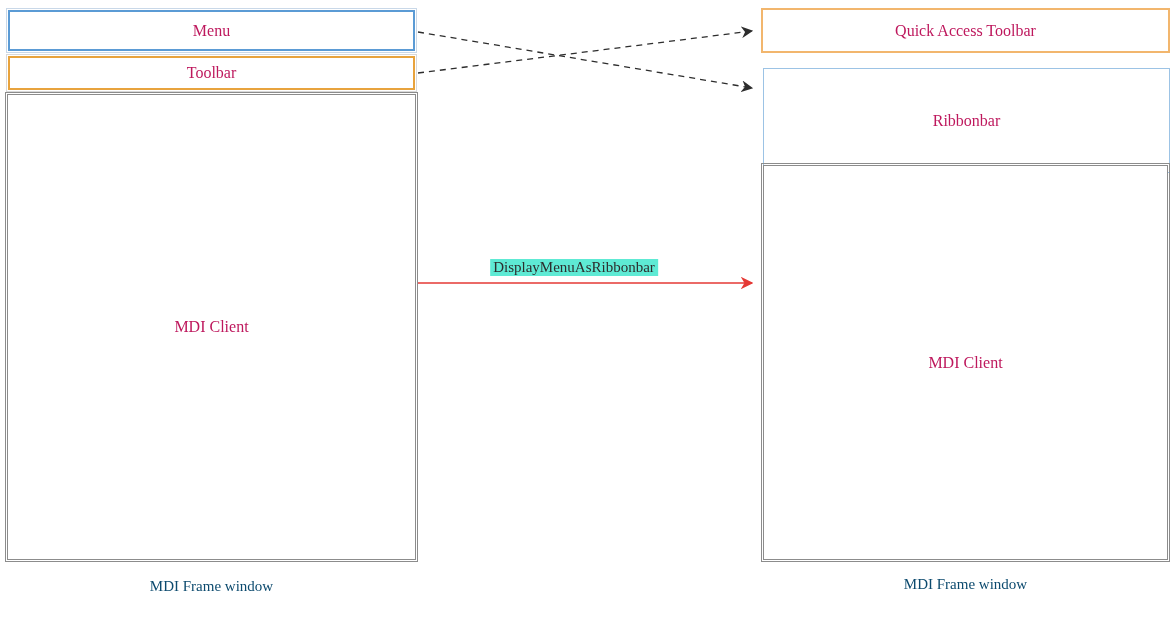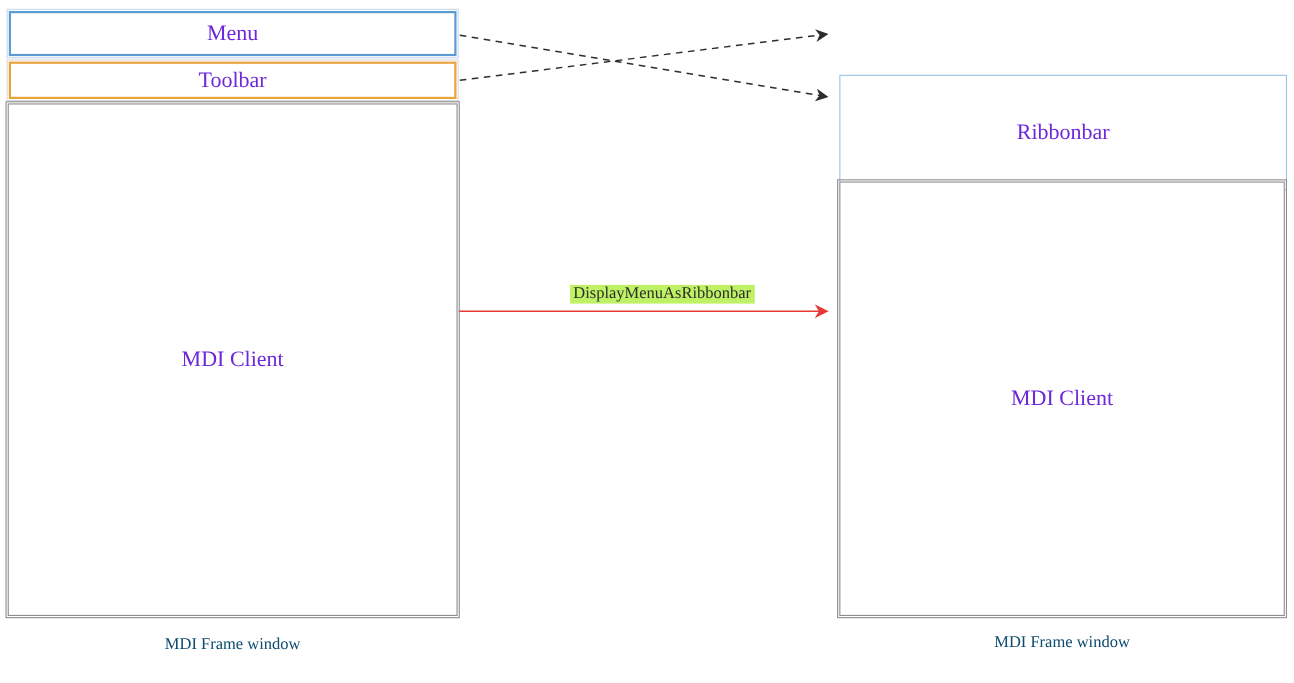--- a/index.html
+++ b/index.html
@@ -22,22 +22,22 @@
     height: 621px;
     pointer-events: none;
   }
   .box {
     position: absolute;
     box-sizing: border-box;
     background: #ffffff;
     display: flex;
     align-items: center;
     justify-content: center;
-    font-size: 20px;
-    color: #6d28d9;
+    font-size: 16px;
+    color: #be185d;
     text-align: center;
   }
   .menu-box {
     left: 8px; top: 10px; width: 407px; height: 41px;
     border: 2px solid #5b9bd5;
     outline: 1px solid #c9d8e8;
     outline-offset: 1px;
   }
   .toolbar-box {
     left: 8px; top: 56px; width: 407px; height: 34px;
@@ -68,26 +68,26 @@
   .caption {
     position: absolute;
     font-size: 15px;
     color: #0c4a6e;
     text-align: center;
   }
   .caption-left  { left: 7px;   top: 578px; width: 409px; }
   .caption-right { left: 763px; top: 576px; width: 405px; }
   .edge-label {
     position: absolute;
-    left: 602px;
+    left: 574px;
     top: 276px;
     transform: translate(-50%, -100%);
     font-size: 15px;
     color: #2d2d2d;
-    background: #bef264;
+    background: #5eead4;
     padding: 0 3px;
     white-space: nowrap;
   }
 </style>
 </head>
 <body>
 
 <div class="canvas">
 
   <svg class="arrow-layer" width="1176" height="621" viewBox="0 0 1176 621" xmlns="http://www.w3.org/2000/svg">
@@ -111,20 +111,23 @@
     <span>Menu</span>
   </div>
   <div class="box toolbar-box">
     <span>Toolbar</span>
   </div>
   <div class="box mdi-client-left">
     <span>MDI Client</span>
   </div>
   <div class="caption caption-left">MDI Frame window</div>
 
+  <div class="box qat-box">
+    <span>Quick Access Toolbar</span>
+  </div>
   <div class="box ribbonbar-box">
     <span>Ribbonbar</span>
   </div>
   <div class="box mdi-client-right">
     <span>MDI Client</span>
   </div>
   <div class="caption caption-right">MDI Frame window</div>
 
   <div class="edge-label">DisplayMenuAsRibbonbar</div>
 

